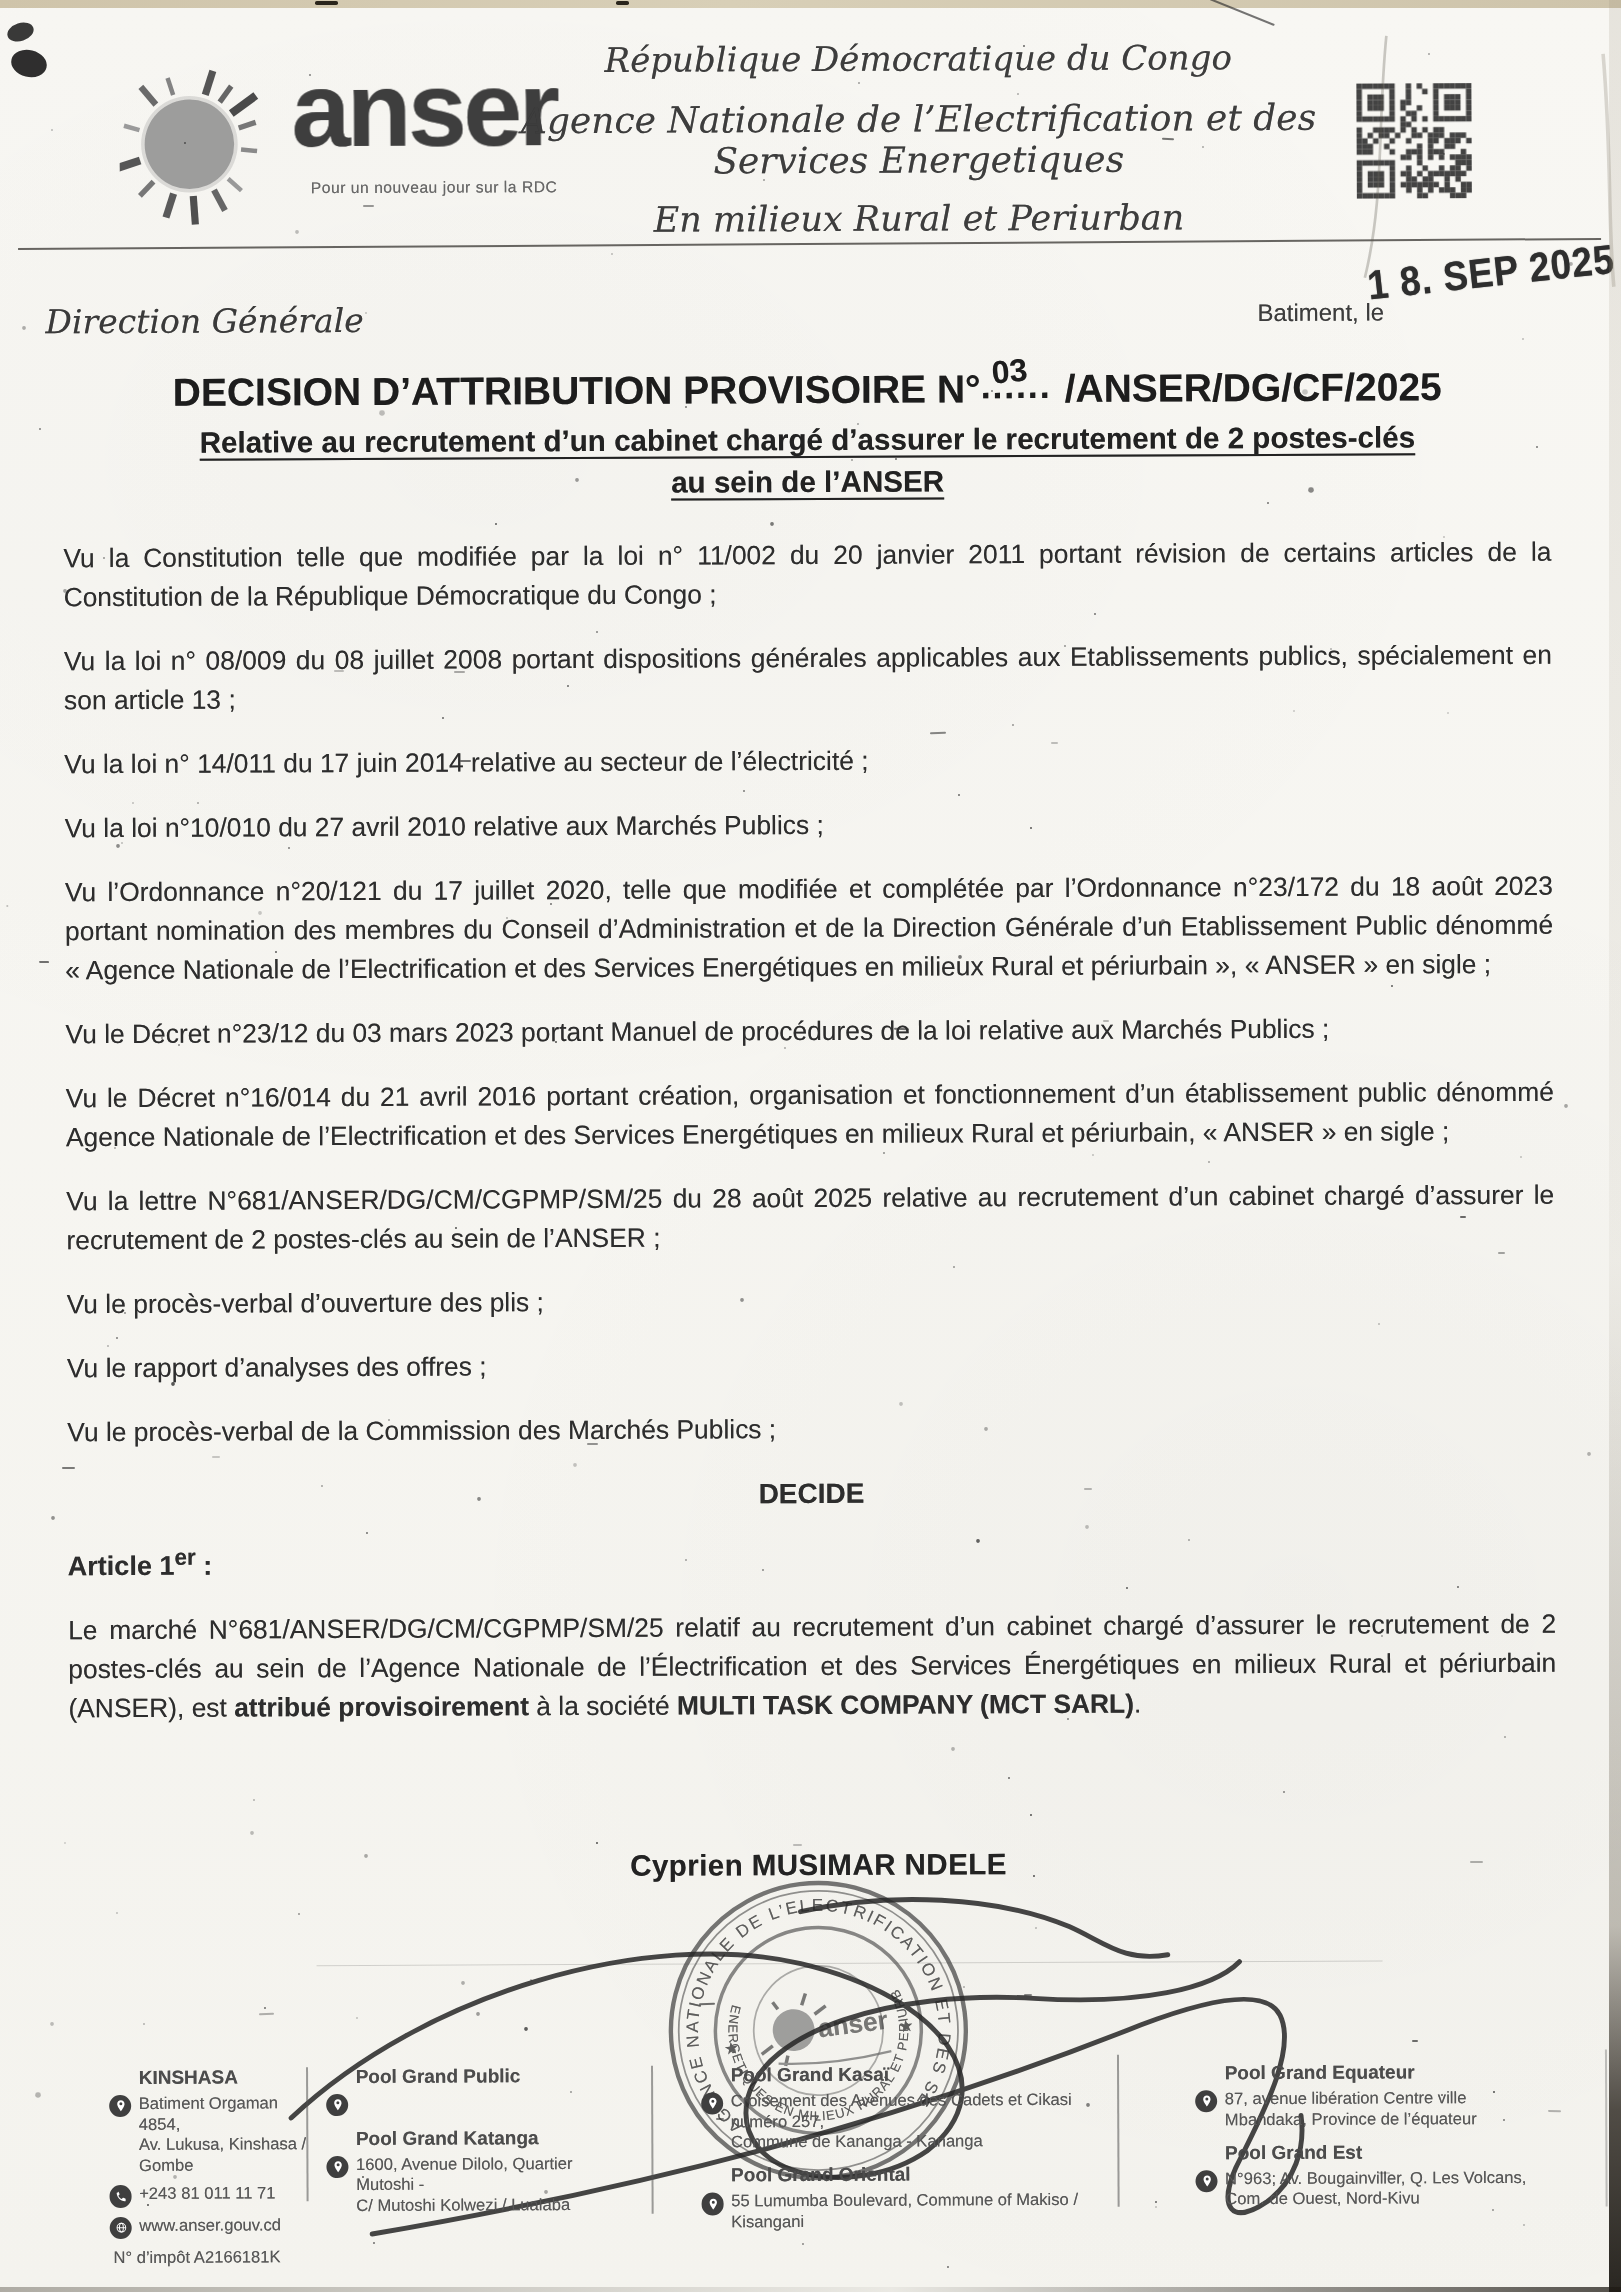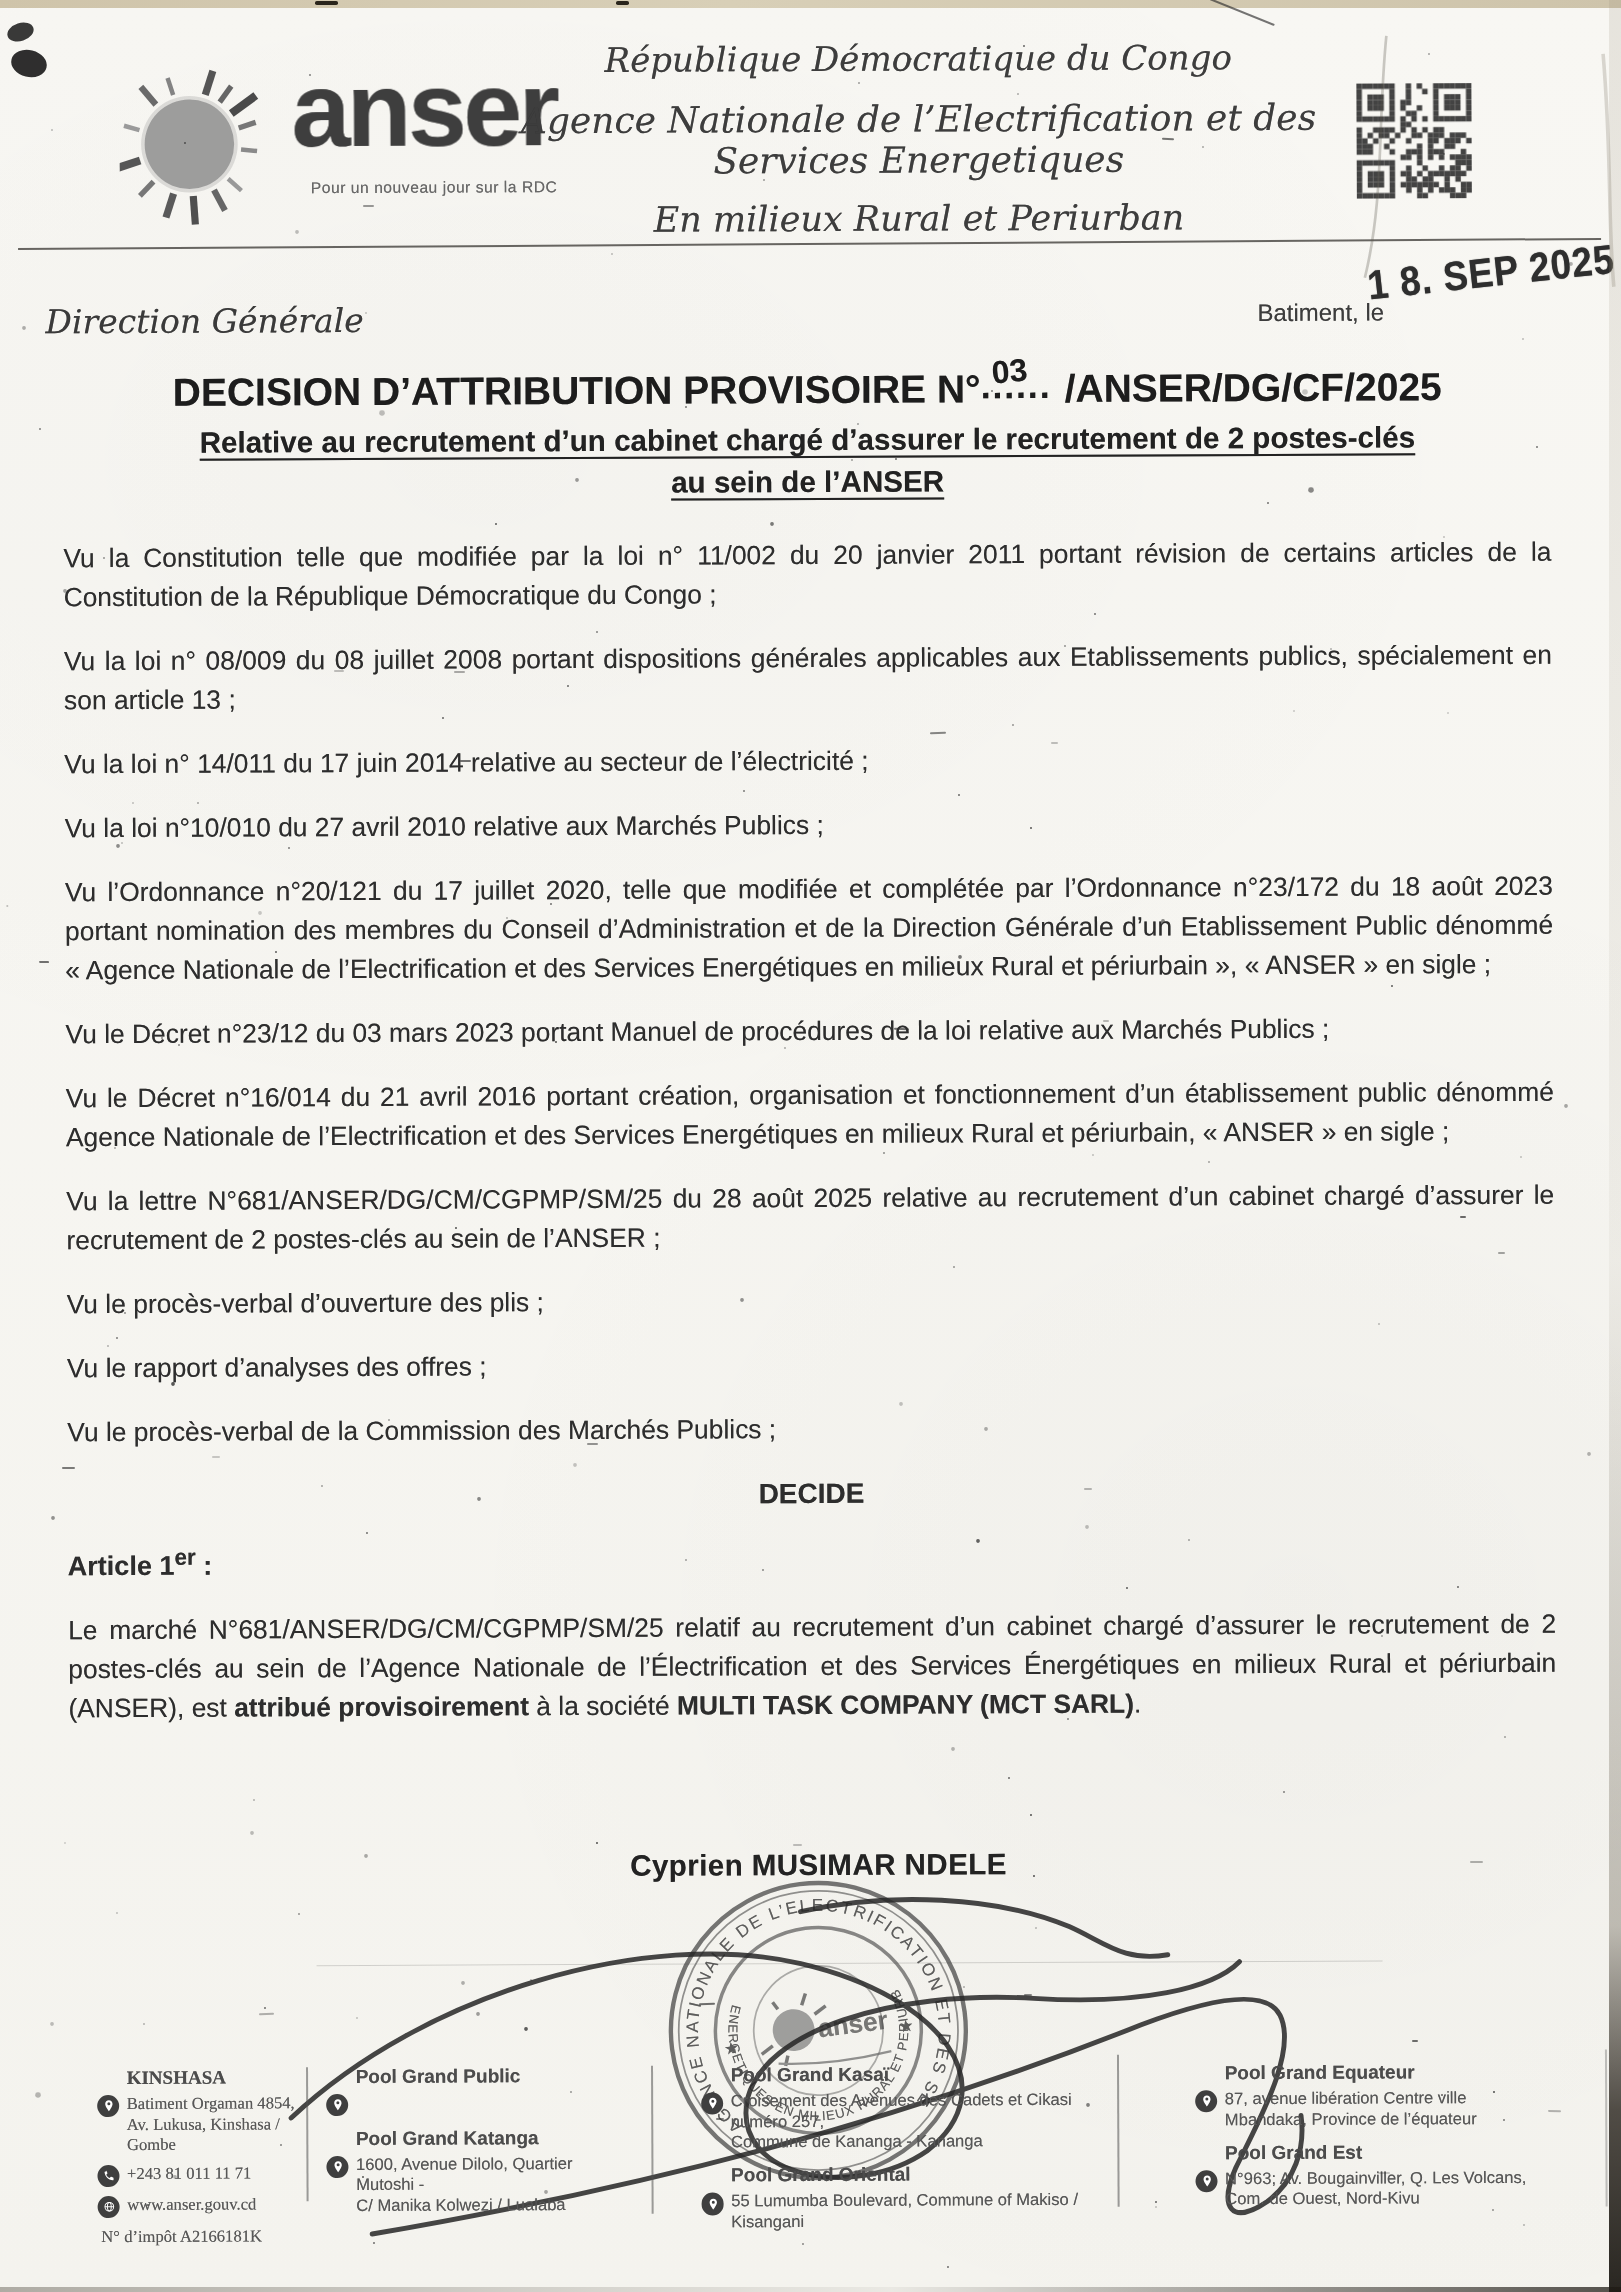--- a/index.html
+++ b/index.html
@@ -397,21 +397,21 @@
     </svg>
 
     <svg class="sig" width="1146" height="412" viewBox="0 0 1280 460">
       <g fill="none" stroke="#262626" stroke-width="5.5" stroke-linecap="round" opacity=".85">
         <path d="M 30,290 C 180,150 430,80 600,120 C 760,158 830,260 740,330 C 660,385 520,360 540,270 C 560,195 700,150 860,160 C 980,168 1060,150 1090,120"></path>
         <path d="M 120,420 C 420,370 700,300 980,190 C 1060,160 1120,150 1135,180 C 1155,220 1110,300 1085,350 C 1065,395 1080,415 1120,388 C 1150,366 1163,330 1158,292"></path>
         <path d="M 600,62 C 700,40 820,46 900,80 C 940,98 960,120 1010,112"></path>
       </g>
     </svg>
 
-    <div class="fcol" style="left:93px;width:210px;font-family:Liberation Serif, serif;">
+    <div class="fcol" style="left:105px;width:210px;">
       <div class="fhead">KINSHASA</div>
       <div class="frow">
         <span class="ficon">
             <svg width="13.4" height="13.4" viewBox="0 0 16 16">
               <path fill="#fff" d="M8 1.5C5.5 1.5 3.6 3.4 3.6 5.9c0 3.2 4.4 8.6 4.4 8.6s4.4-5.4 4.4-8.6C12.4 3.4 10.5 1.5 8 1.5zm0 6a1.8 1.8 0 1 1 0-3.6 1.8 1.8 0 0 1 0 3.6z"></path>
             </svg>
           </span>
         <span><span>Batiment Orgaman 4854,</span><br><span>Av. Lukusa, Kinshasa / Gombe</span></span>
       </div>
       <div class="frow">
@@ -446,21 +446,21 @@
             </svg>
           </span>
       </div>
       <div class="fhead fhead2">Pool Grand Katanga</div>
       <div class="frow">
         <span class="ficon">
             <svg width="13.4" height="13.4" viewBox="0 0 16 16">
               <path fill="#fff" d="M8 1.5C5.5 1.5 3.6 3.4 3.6 5.9c0 3.2 4.4 8.6 4.4 8.6s4.4-5.4 4.4-8.6C12.4 3.4 10.5 1.5 8 1.5zm0 6a1.8 1.8 0 1 1 0-3.6 1.8 1.8 0 0 1 0 3.6z"></path>
             </svg>
           </span>
-        <span><span>1600, Avenue Dilolo, Quartier Mutoshi -</span><br><span>C/ Manika Kolwezi / Lualaba</span></span>
+        <span><span>1600, Avenue Dilolo, Quartier Mutoshi -</span><br><span>C/ Mutoshi Kolwezi / Lualaba</span></span>
       </div>
     </div>
 
     <div class="vdiv" style="left:647px;top:2065px;height:148px;"></div>
 
     <div class="fcol" style="left:697px;width:421px;">
       <div class="fhead">Pool Grand Kasaï</div>
       <div class="frow">
         <span class="ficon">
             <svg width="13.4" height="13.4" viewBox="0 0 16 16">

